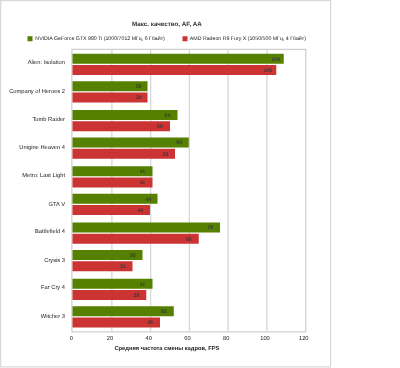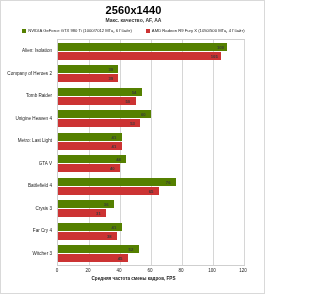--- a/index.html
+++ b/index.html
@@ -88,21 +88,20 @@
     position:absolute;left:0;top:275px;width:265px;
     text-align:center;
     font-size:4.6px;color:#222;font-weight:bold;
   }
 </style>
 </head>
 <body>
 
 <div id="frame">
 
-  <div id="title">2560x1440</div>
   <div id="subtitle">Макс. качество, AF, AA</div>
 
   <div id="legend">
       <div class="legend-item">
         <span class="legend-swatch" style="background: rgb(85, 128, 0);"></span>
         <span class="legend-label">NVIDIA GeForce GTX 980 Ti (1000/7012 МГц, 6 Гбайт)</span>
       </div>
       <div class="legend-item">
         <span class="legend-swatch" style="background: rgb(204, 51, 51);"></span>
         <span class="legend-label">AMD Radeon R9 Fury X (1050/500 МГц, 4 Гбайт)</span>

